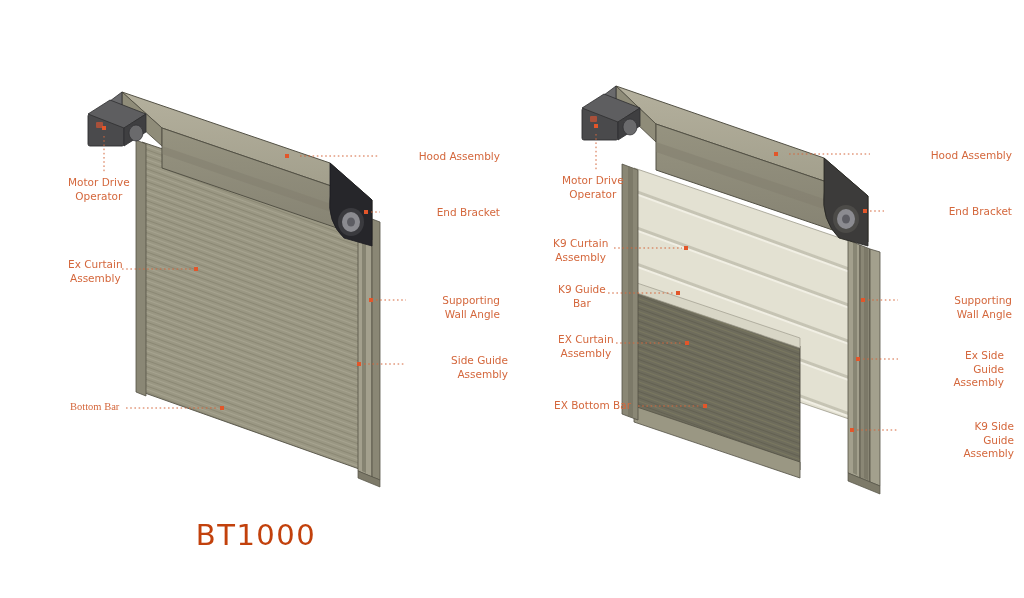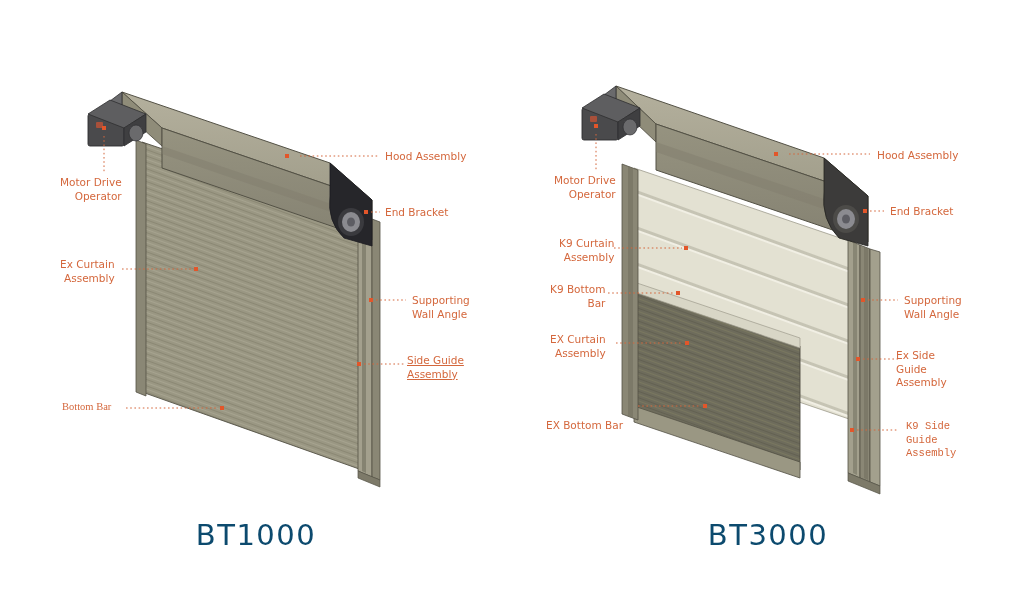--- a/index.html
+++ b/index.html
@@ -6,27 +6,27 @@
   body{width:1024px;height:598px;position:relative;overflow:hidden;
        font-family:"Liberation Sans",sans-serif;}
   #stage{position:absolute;inset:0;width:1024px;height:598px;}
   .diagram{position:absolute;top:0;height:598px;width:512px;}
   #diag-left{left:0;}
   #diag-right{left:512px;}
   .svgwrap{position:absolute;inset:0;}
   svg{display:block;width:512px;height:598px;}
   .model-title{
     position:absolute;left:0;width:512px;text-align:center;
-    top:518px;font-size:29px;letter-spacing:1.5px;color:#0c4a6e;
+    top:518px;font-size:29px;letter-spacing:1.5px;color:#c2410c;
     font-family:"DejaVu Sans",sans-serif;font-weight:400;
   }
   .callout{position:absolute;font-size:10.5px;line-height:13.5px;
     color:#d4673c;font-family:"DejaVu Sans",sans-serif;white-space:pre-line;}
-  .callout.left-side{text-align:right;}
-  .callout.right-side{}
+  .callout.left-side{text-align:center;margin-left:8px;}
+  .callout.right-side{text-align:right;}
 </style>
 </head>
 <body>
 
 <div id="stage">
 
   <div class="diagram" id="diag-left">
     <div class="svgwrap">
       <svg viewBox="0 0 512 598" xmlns="http://www.w3.org/2000/svg">
         <defs>
@@ -117,21 +117,21 @@
     <div class="model-title">BT1000</div>
     <div class="callouts">
         <div class="callout right-side" style="left: 385px; top: 150px; width: 115px;">Hood Assembly</div>
         <div class="callout left-side" style="left: 60px; top: 176px;">Motor Drive
 Operator</div>
         <div class="callout right-side" style="left: 385px; top: 206px; width: 115px;">End Bracket</div>
         <div class="callout left-side" style="left: 60px; top: 258px;">Ex Curtain
 Assembly</div>
         <div class="callout right-side" style="left: 412px; top: 294px; width: 88px;">Supporting
 Wall Angle</div>
-        <div class="callout right-side" style="left: 407px; top: 354px; width: 88px; text-decoration: underline;">Side Guide
+        <div class="callout right-side" style="left: 420px; top: 354px; width: 88px;">Side Guide
 Assembly</div>
         <div class="callout left-side" style="left: 62px; top: 400px; font-family: Liberation Serif, serif;">Bottom Bar</div>
       </div>
   </div>
 
   <div class="diagram" id="diag-right">
     <div class="svgwrap">
       <svg viewBox="0 0 512 598" xmlns="http://www.w3.org/2000/svg">
         <defs>
           <pattern id="slatR" width="6" height="6" patternUnits="userSpaceOnUse" patternTransform="rotate(20)">
@@ -239,37 +239,36 @@
             <line x1="126" y1="406" x2="189" y2="406" stroke="#d4673c" stroke-width="1" stroke-dasharray="1.6 2.6"></line>
             <rect x="191" y="404" width="4" height="4" fill="#e2562a"></rect>
           </g>
           <g>
             <line x1="345" y1="430" x2="386" y2="430" stroke="#d4673c" stroke-width="1" stroke-dasharray="1.6 2.6"></line>
             <rect x="338" y="428" width="4" height="4" fill="#e2562a"></rect>
           </g>
         </svg>
     </div>
 
-    <div class="model-title">BT3000</div>
     <div class="callouts">
         <div class="callout right-side" style="left: 365px; top: 149px; width: 135px;">Hood Assembly</div>
         <div class="callout left-side" style="left: 42px; top: 174px;">Motor Drive
 Operator</div>
         <div class="callout right-side" style="left: 378px; top: 205px; width: 122px;">End Bracket</div>
-        <div class="callout left-side" style="left: 47px; top: 237px;">K9 Curtain
-Assembly</div>
-        <div class="callout left-side" style="left: 38px; top: 283px;">K9 Bottom
+        <div class="callout left-side" style="left: 33px; top: 237px;">K9 Curtain
+Assembly</div>
+        <div class="callout left-side" style="left: 38px; top: 283px;">K9 Guide
 Bar</div>
         <div class="callout right-side" style="left: 392px; top: 294px; width: 108px;">Supporting
 Wall Angle</div>
         <div class="callout left-side" style="left: 38px; top: 333px;">EX Curtain
 Assembly</div>
         <div class="callout right-side" style="left: 384px; top: 349px; width: 108px;">Ex Side
 Guide
 Assembly</div>
-        <div class="callout left-side" style="left: 34px; top: 419px;">EX Bottom Bar</div>
-        <div class="callout right-side" style="left: 394px; top: 420px; width: 108px; font-family: Liberation Mono, monospace;">K9 Side
+        <div class="callout left-side" style="left: 34px; top: 399px;">EX Bottom Bar</div>
+        <div class="callout right-side" style="left: 394px; top: 420px; width: 108px;">K9 Side
 Guide
 Assembly</div>
       </div>
   </div>
 
 </div>
 
 </body></html>

